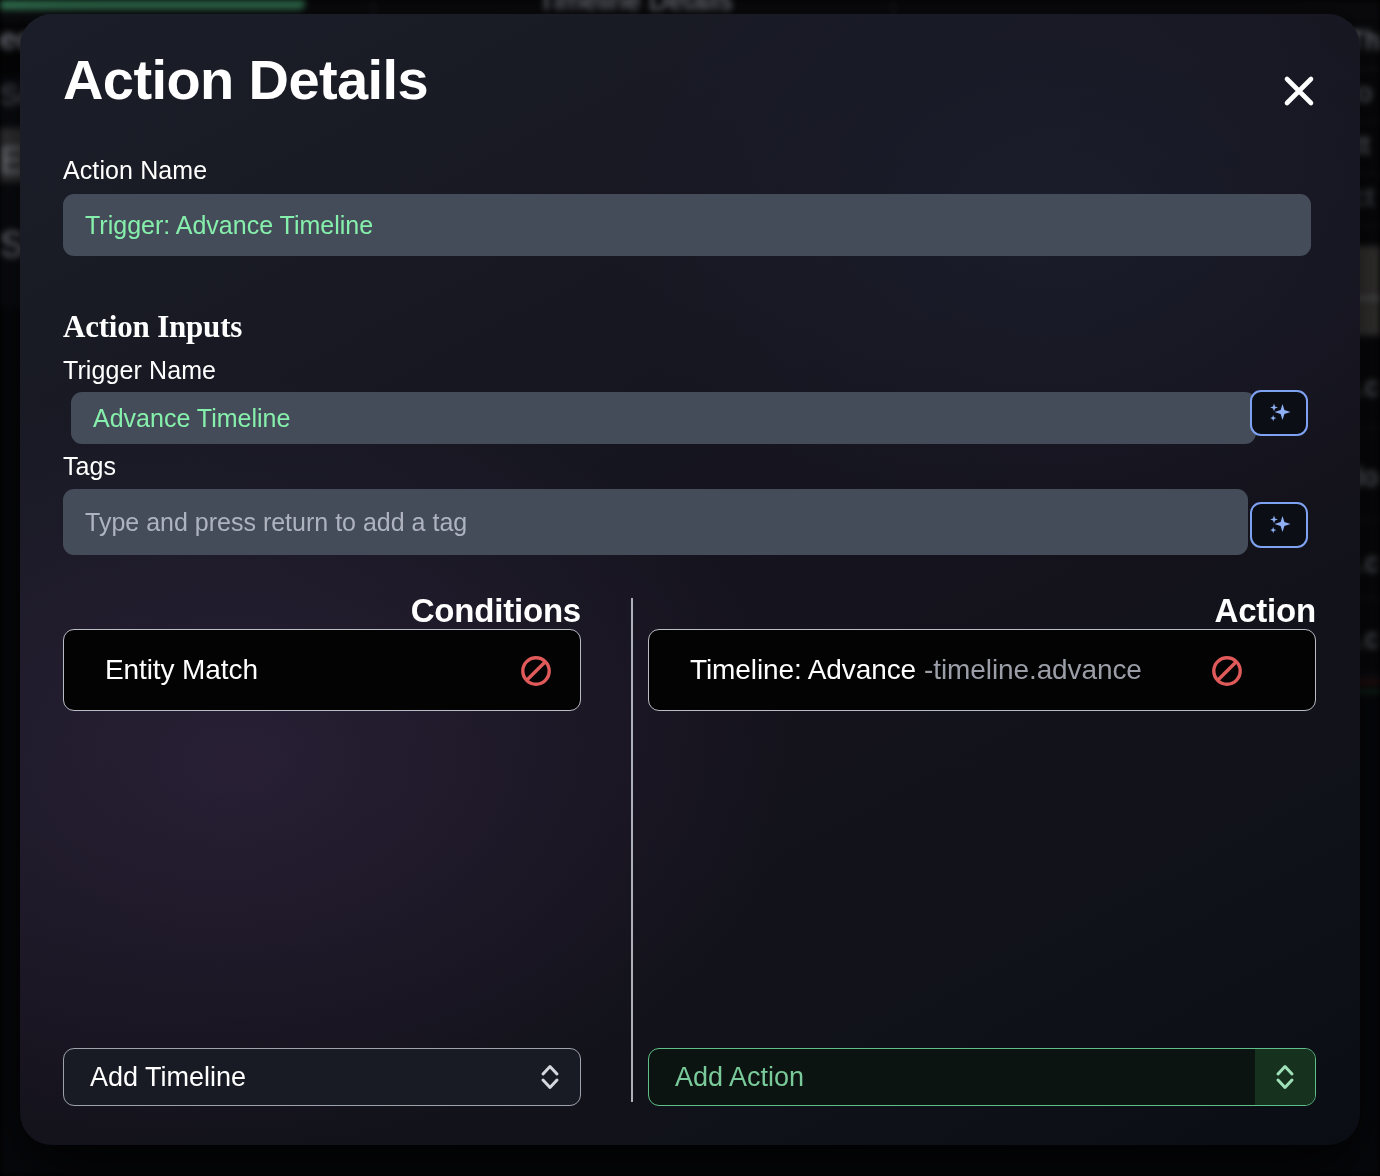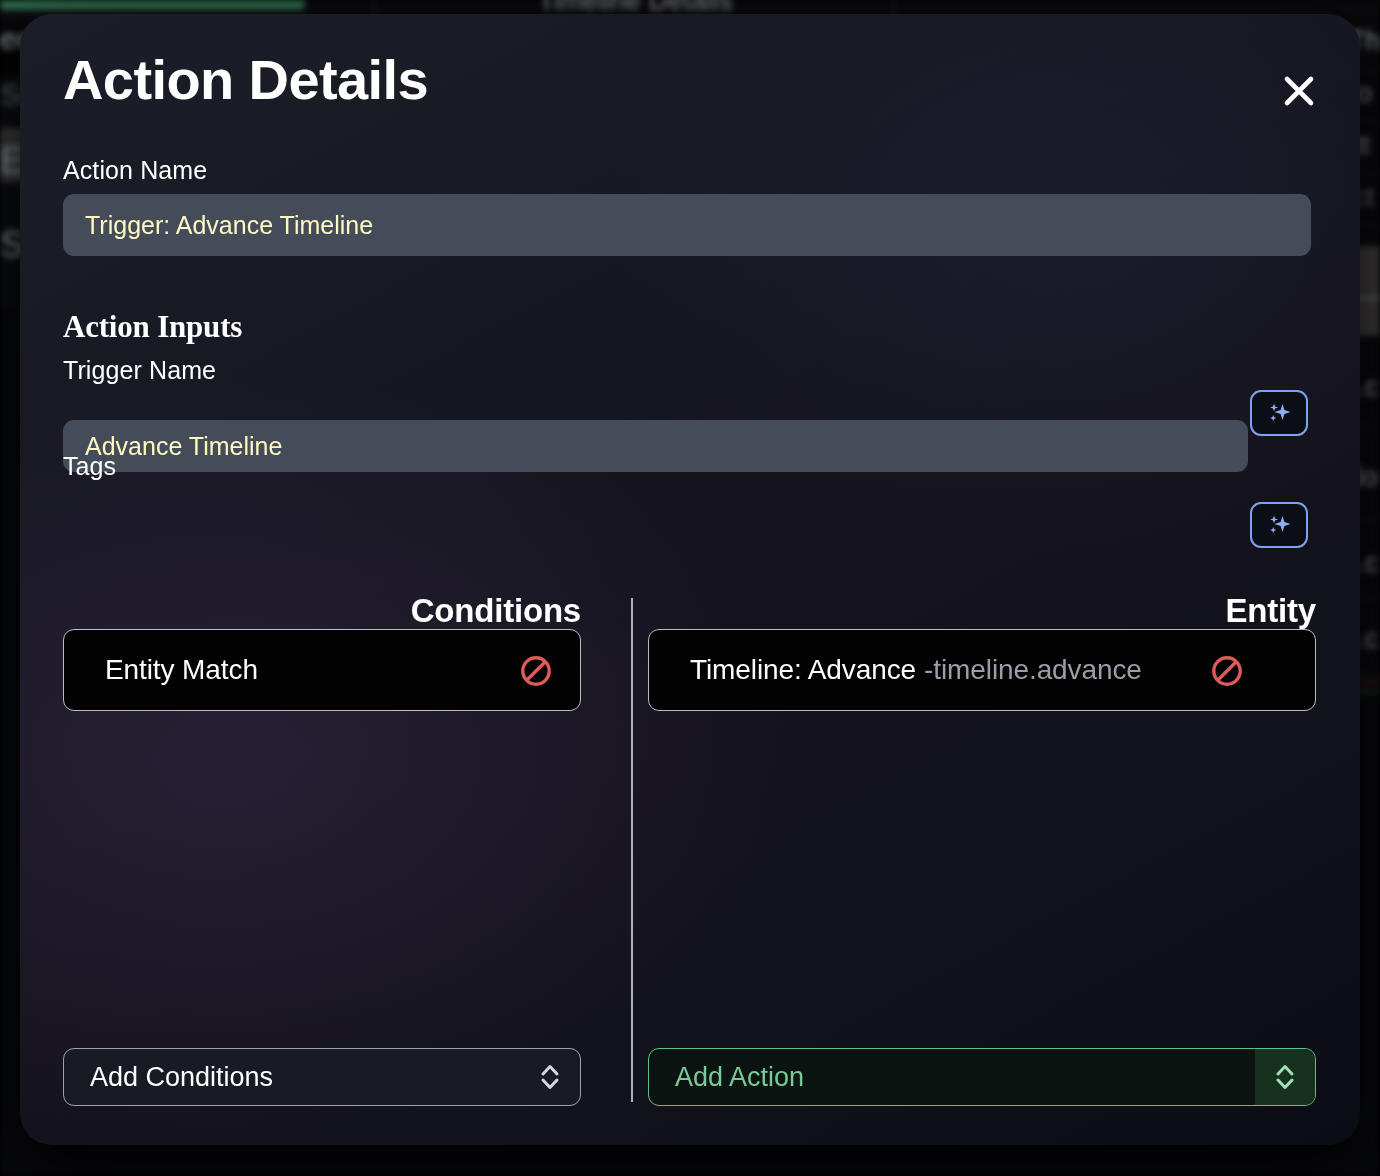--- a/index.html
+++ b/index.html
@@ -164,21 +164,21 @@
     letter-spacing: -.2px;
     font-family: Liberation Serif, serif;
   }
 
   
   .text-input {
     position: absolute;
     background: #454c59;
     border: none;
     border-radius: 11px;
-    color: #fef9c3;
+    color: #86efac;
     font-family: "Liberation Sans", sans-serif;
     font-size: 25px;
     padding: 6px 22px;
     outline: none;
   }
   .text-input::placeholder { color: #aeb4bf; }
 
   
   .ai-btn {
     position: absolute;
@@ -345,30 +345,31 @@
       <path d="M5 5 L29 29 M29 5 L5 29" stroke="#ffffff" stroke-width="4.6" stroke-linecap="round"></path>
     </svg>
   </button>
 
   <div class="field-label" style="top:142px">Action Name</div>
   <input class="text-input" style="left: 43px; top: 180px; width: 1248px; height: 62px;" value="Trigger: Advance Timeline">
 
   <div class="section-head" style="top:295px">Action Inputs</div>
 
   <div class="field-label" style="top:342px">Trigger Name</div>
-  <input class="text-input" style="left: 43px; top: 378px; width: 1185px; height: 52px; margin-top: 28px;" value="Advance Timeline">
+  <input class="text-input" style="left: 51px; top: 378px; width: 1185px; height: 52px;" value="Advance Timeline">
   <button class="ai-btn" style="left:1230px; top:376px" aria-label="AI suggest trigger name">
     <svg width="28" height="28" viewBox="0 0 28 28" aria-hidden="true">
       <path d="M17.5 5 L19.4 11.1 L25.5 13 L19.4 14.9 L17.5 21 L15.6 14.9 L9.5 13 L15.6 11.1 Z" fill="#8fb0f5"></path>
       <path d="M9 4.5 L10 7.4 L12.9 8.4 L10 9.4 L9 12.3 L8 9.4 L5.1 8.4 L8 7.4 Z" fill="#8fb0f5"></path>
       <path d="M8.2 16 L9 18.3 L11.3 19.1 L9 19.9 L8.2 22.2 L7.4 19.9 L5.1 19.1 L7.4 18.3 Z" fill="#8fb0f5"></path>
     </svg>
   </button>
 
   <div class="field-label" style="top:438px">Tags</div>
+  <input class="text-input" style="left: 43px; top: 475px; width: 1185px; height: 66px;" placeholder="Type and press return to add a tag">
   <button class="ai-btn" style="left:1230px; top:488px" aria-label="AI suggest tags">
     <svg width="28" height="28" viewBox="0 0 28 28" aria-hidden="true">
       <path d="M17.5 5 L19.4 11.1 L25.5 13 L19.4 14.9 L17.5 21 L15.6 14.9 L9.5 13 L15.6 11.1 Z" fill="#8fb0f5"></path>
       <path d="M9 4.5 L10 7.4 L12.9 8.4 L10 9.4 L9 12.3 L8 9.4 L5.1 8.4 L8 7.4 Z" fill="#8fb0f5"></path>
       <path d="M8.2 16 L9 18.3 L11.3 19.1 L9 19.9 L8.2 22.2 L7.4 19.9 L5.1 19.1 L7.4 18.3 Z" fill="#8fb0f5"></path>
     </svg>
   </button>
 
   <div class="vdivider"></div>
 
@@ -378,30 +379,30 @@
     <span class="item-label">Entity Match</span>
     <span class="ban-icon" style="left:455px; top:24px" aria-label="Remove condition">
       <svg width="34" height="34" viewBox="0 0 34 34" aria-hidden="true">
         <circle cx="17" cy="17" r="13.2" fill="none" stroke="#e05a5a" stroke-width="3.4"></circle>
         <line x1="8.2" y1="25.8" x2="25.8" y2="8.2" stroke="#e05a5a" stroke-width="3.4" stroke-linecap="round"></line>
       </svg>
     </span>
   </div>
 
   <div class="select-wrap neutral" style="left:43px; top:1034px; width:518px; height:58px">
-    <span class="select-text">Add Conditions</span>
+    <span class="select-text">Add Timeline</span>
     <span class="stepper">
       <svg width="24" height="34" viewBox="0 0 24 34" aria-hidden="true">
         <path d="M5 14 L12 6.5 L19 14" fill="none" stroke="#d4d7dd" stroke-width="3" stroke-linecap="round" stroke-linejoin="round"></path>
         <path d="M5 20 L12 27.5 L19 20" fill="none" stroke="#d4d7dd" stroke-width="3" stroke-linecap="round" stroke-linejoin="round"></path>
       </svg>
     </span>
   </div>
 
-  <div class="panel-title" style="left:628px; top:578px; width:668px">Entity</div>
+  <div class="panel-title" style="left:628px; top:578px; width:668px">Action</div>
 
   <div class="item-card" style="left:628px; top:615px; width:668px; height:82px">
     <span class="item-label">Timeline: Advance</span>
     <span class="item-sub" style="padding-left:8px"> - </span>
     <span class="item-sub">timeline.advance</span>
     <span class="ban-icon" style="left:561px; top:24px" aria-label="Remove action">
       <svg width="34" height="34" viewBox="0 0 34 34" aria-hidden="true">
         <circle cx="17" cy="17" r="13.2" fill="none" stroke="#e05a5a" stroke-width="3.4"></circle>
         <line x1="8.2" y1="25.8" x2="25.8" y2="8.2" stroke="#e05a5a" stroke-width="3.4" stroke-linecap="round"></line>
       </svg>

